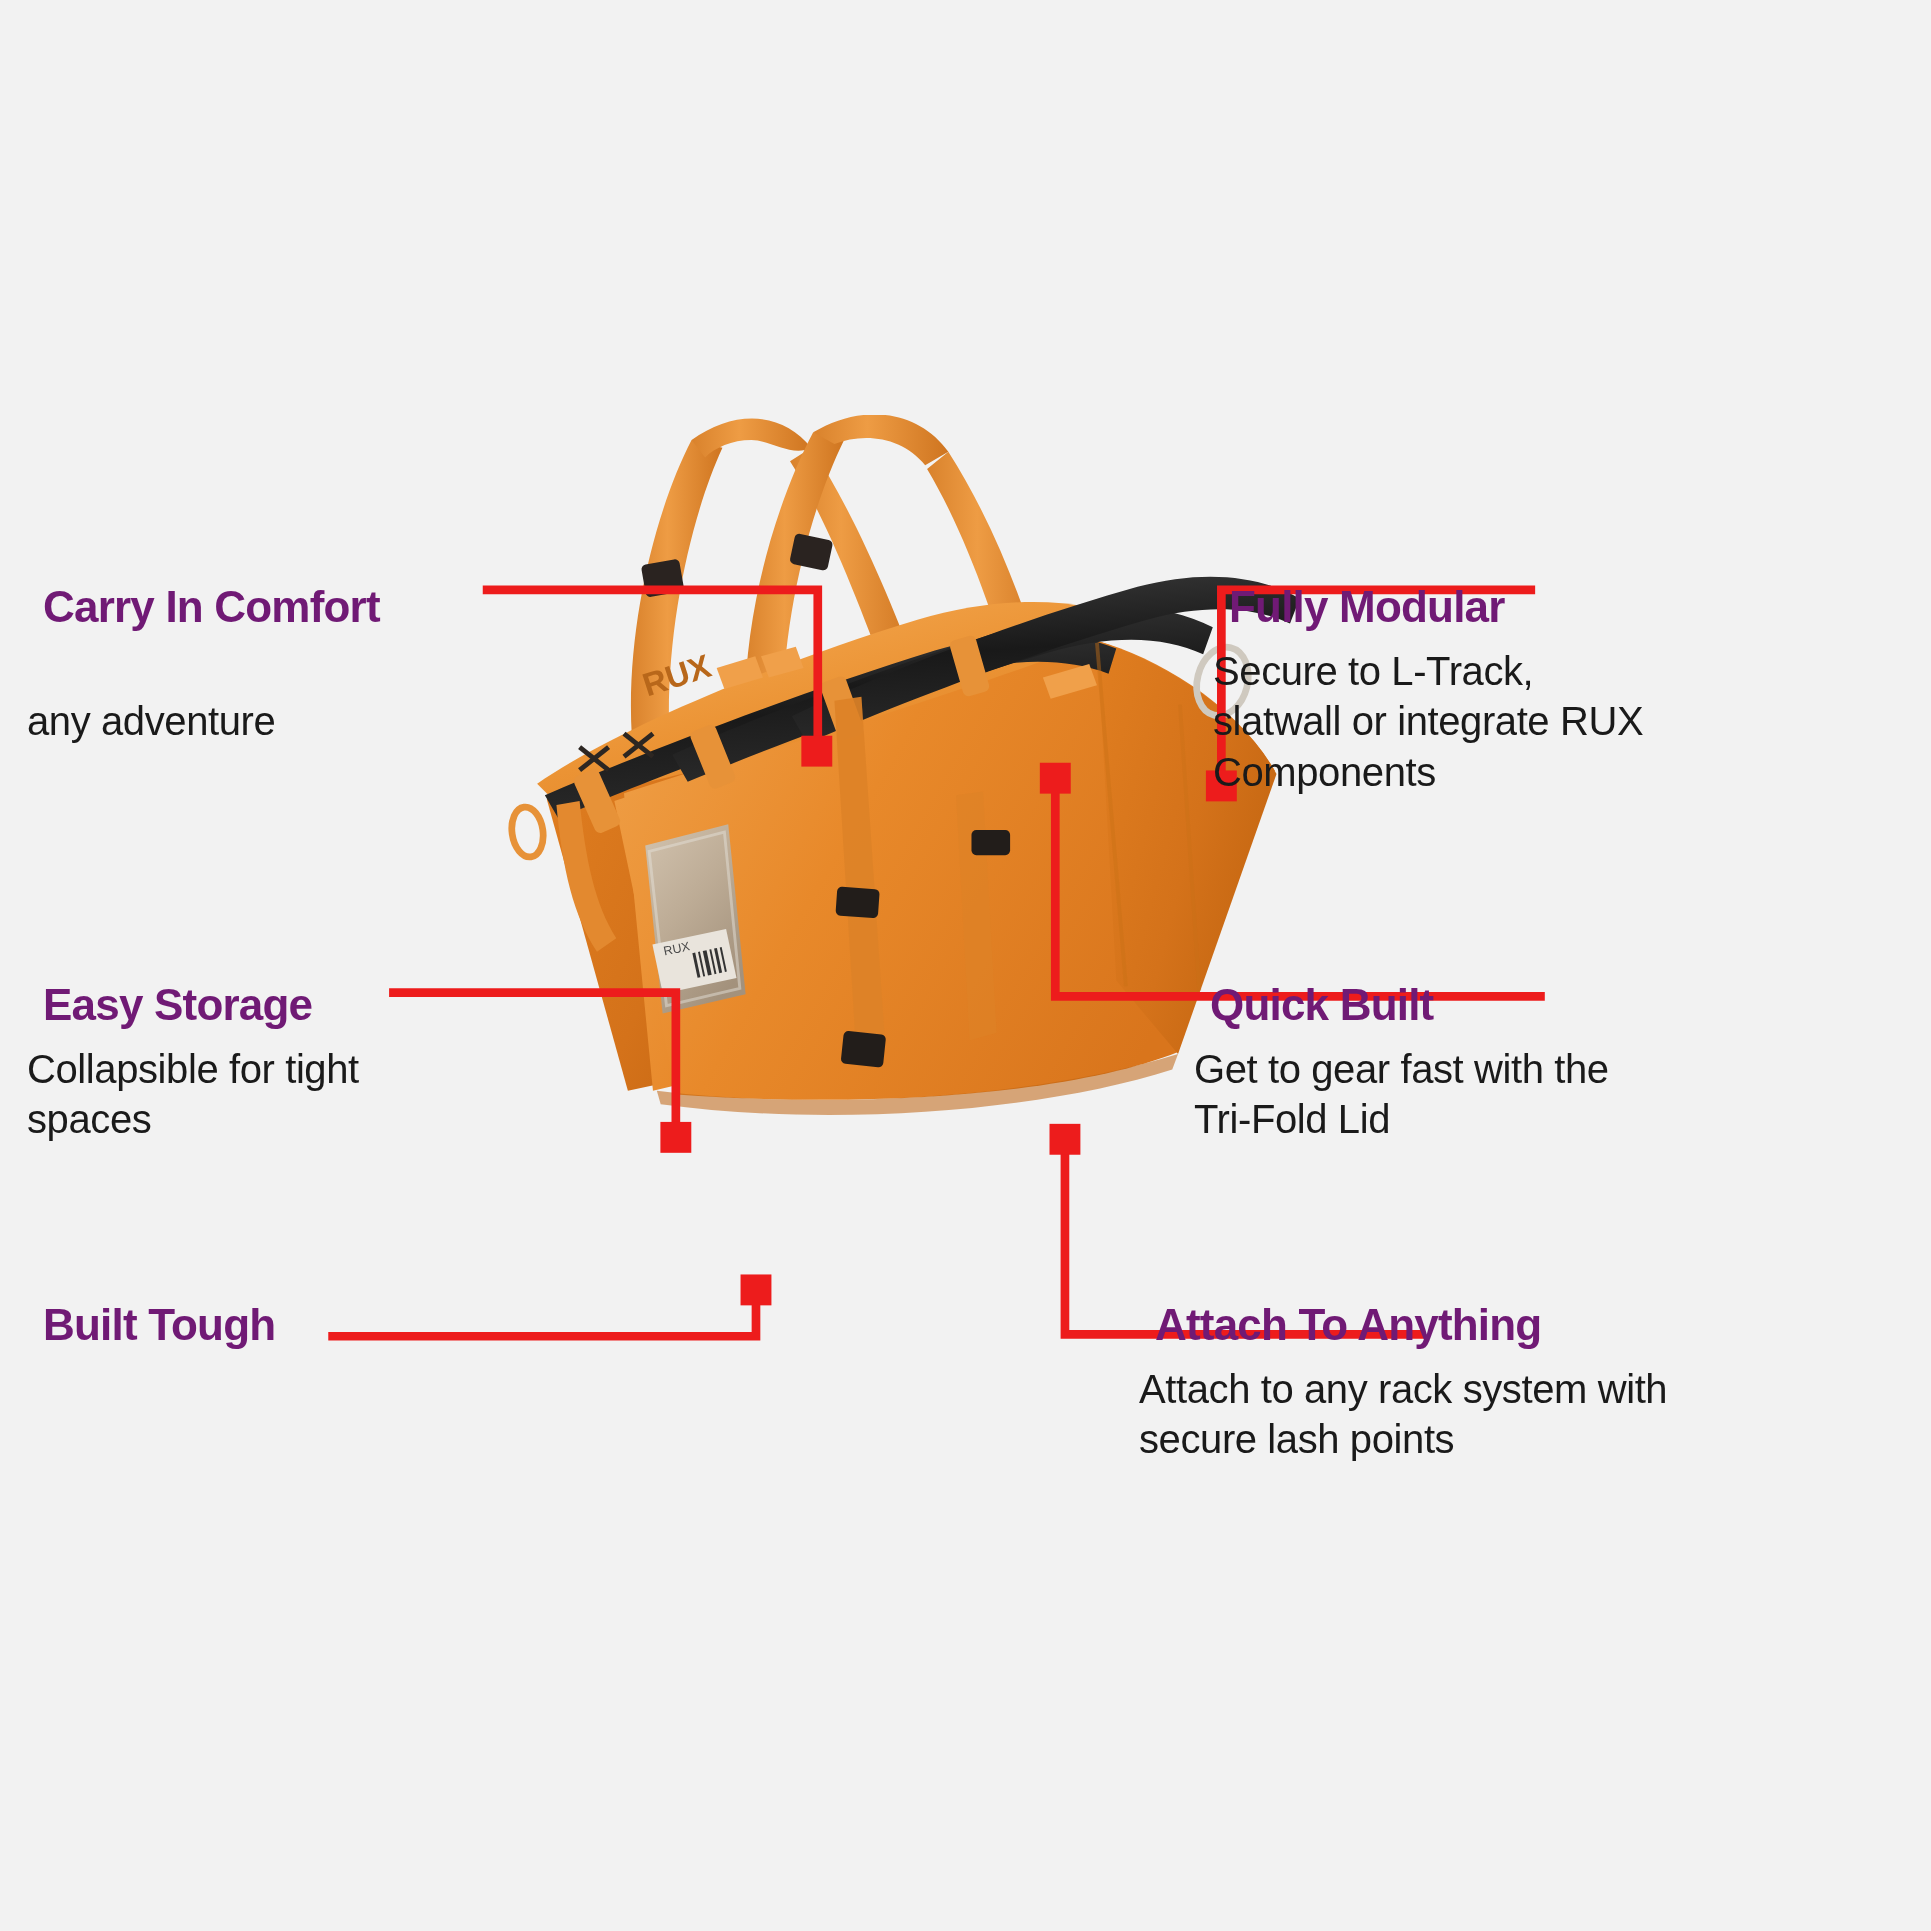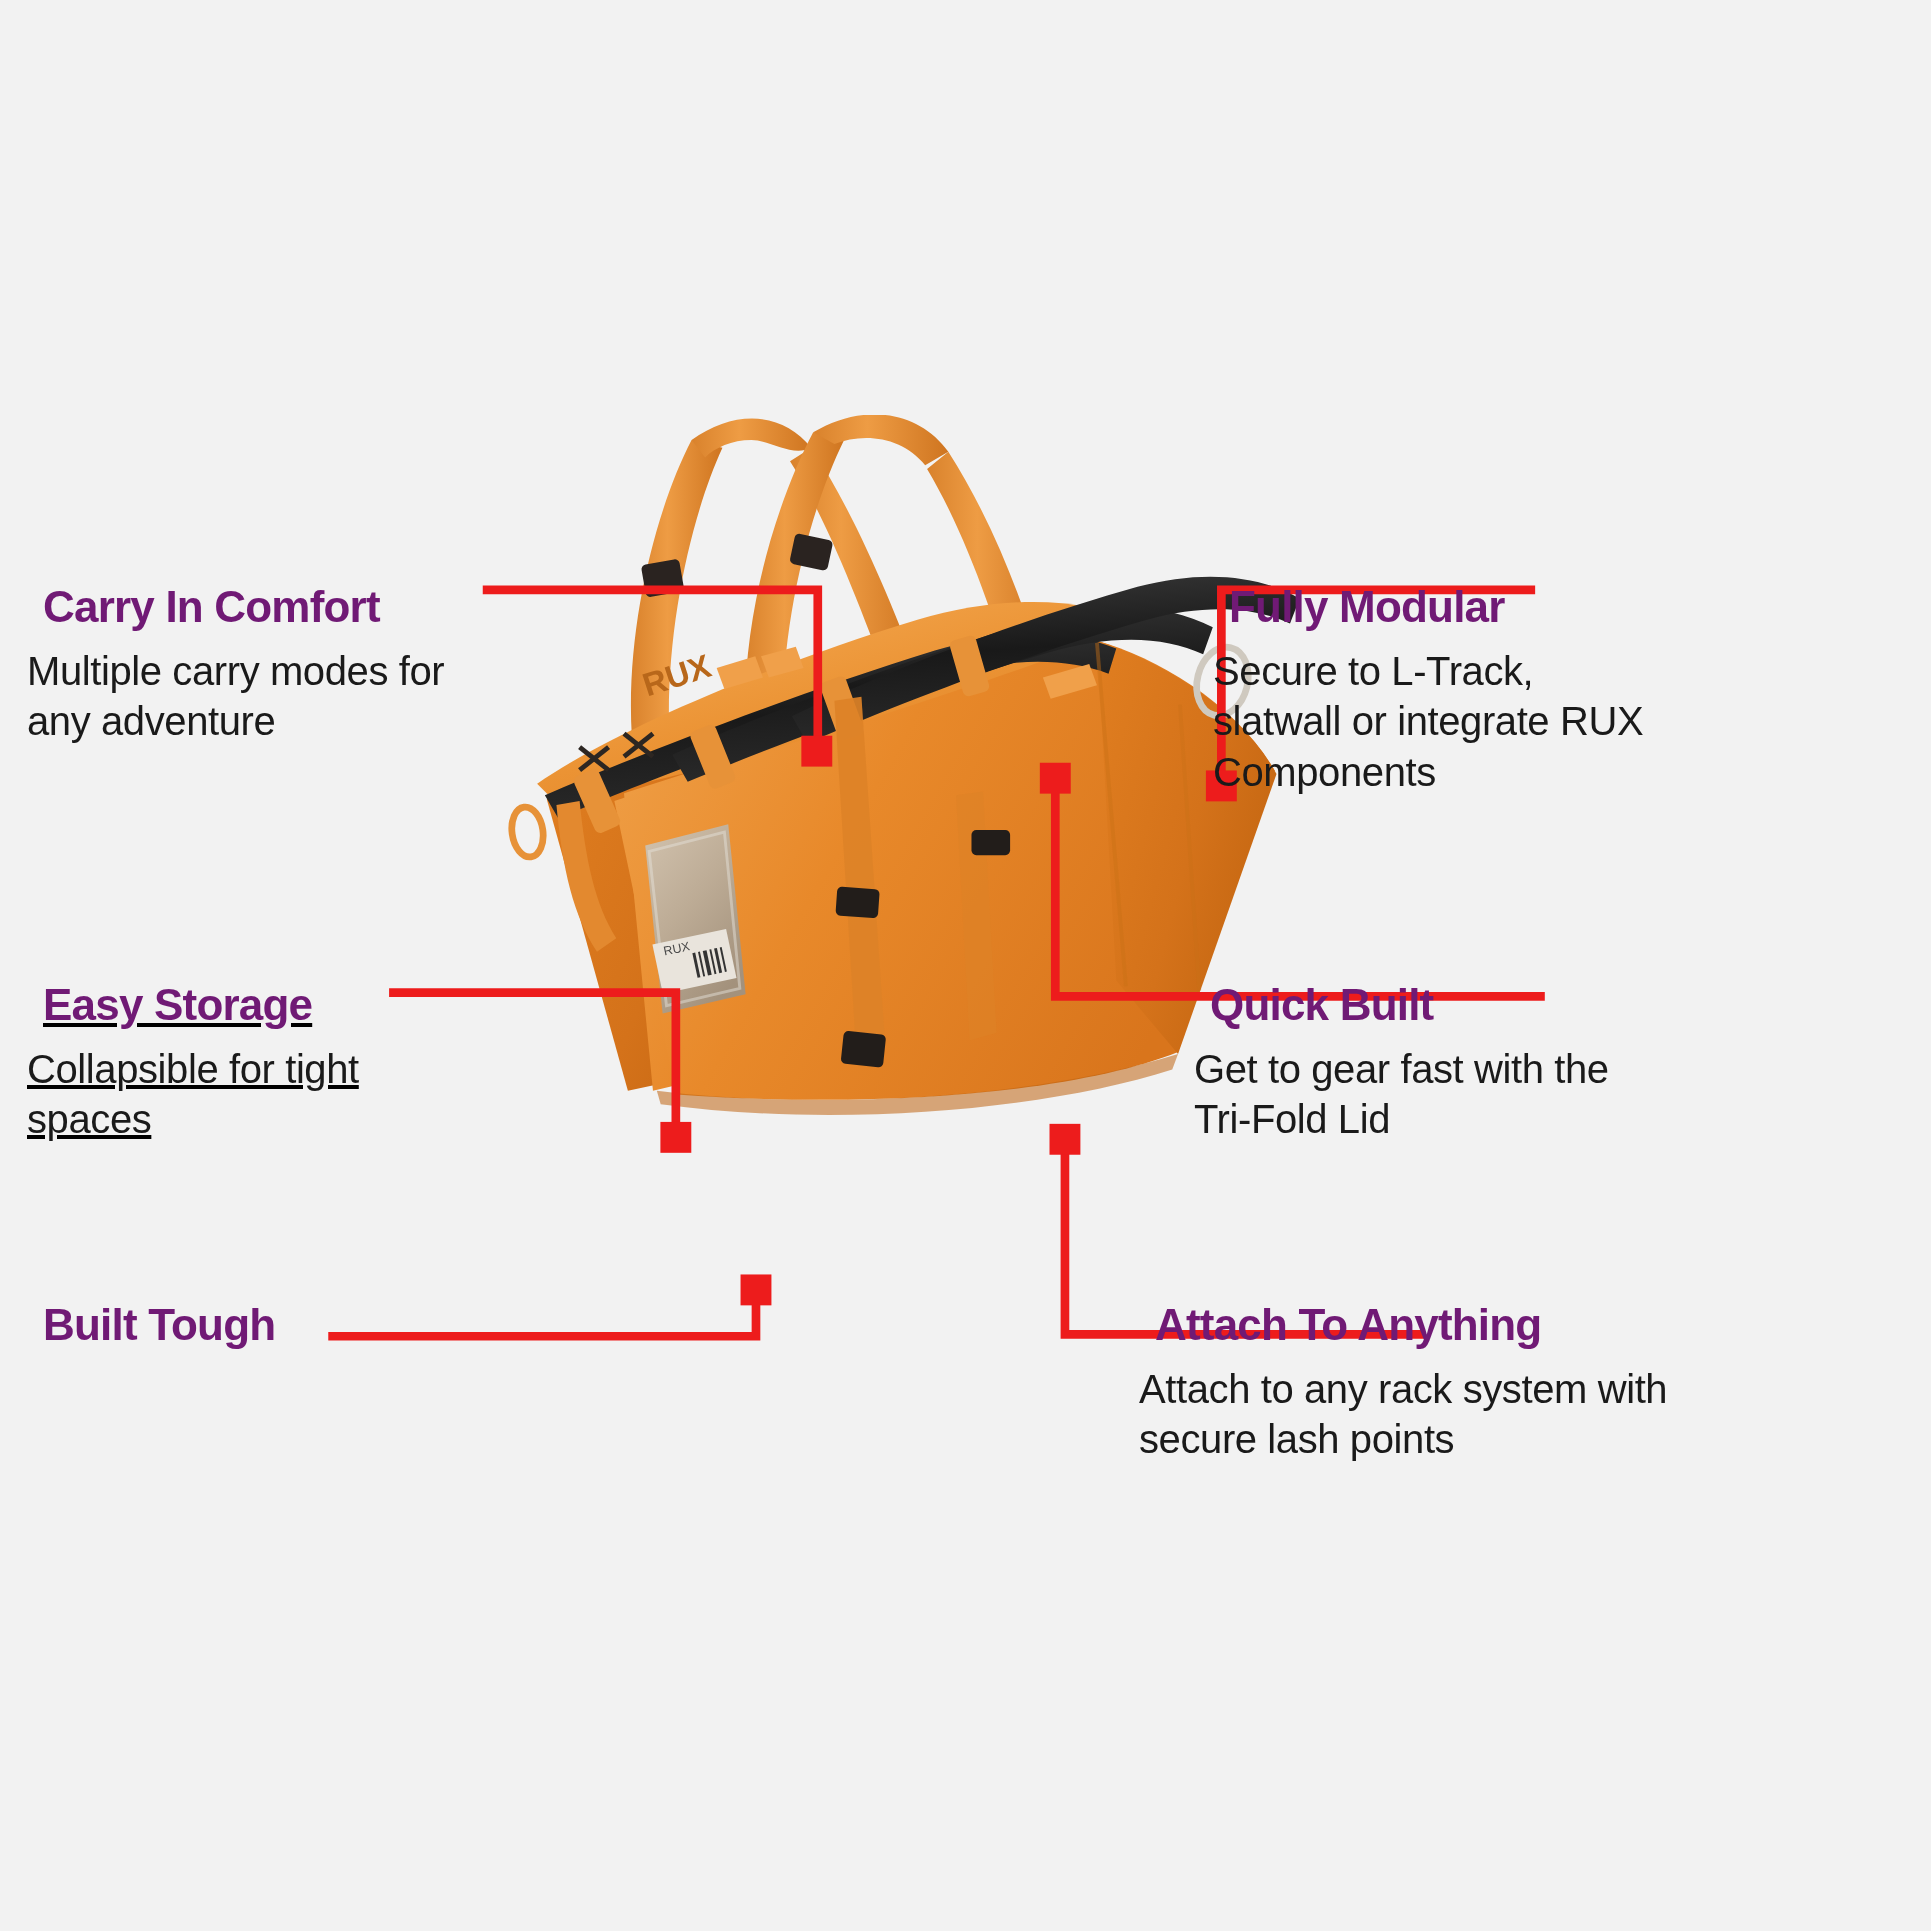--- a/index.html
+++ b/index.html
@@ -30,21 +30,21 @@
     line-height:1.26;
     color:#1a1a1a;
     letter-spacing:-0.4px;
     margin:5.8px 0 0 0;
   }
   .callout.left{text-align:left;}
   .callout.right{text-align:left;}
 
   .c-carry   {left:27px;  top:568px;  width:618px;}
   .c-modular {right:23px; top:568px;  width:695px;}
-  .c-storage {left:27px;  top:966px; width:599px;text-decoration:underline;}
+  .c-storage {left:27px;  top:966px; width:599px;}
   .c-quick   {right:23px; top:966px; width:714px;}
   .c-tough   {left:27px;  top:1286px; width:637px;}
   .c-attach  {right:39px; top:1286px; width:753px;}
 
   
   #leaders{position:absolute;left:0;top:0;width:1931px;height:1931px;pointer-events:none;}
 
   
   #product{position:absolute;left:502px;top:415px;width:966px;height:888px;}
 </style>
@@ -188,21 +188,21 @@
       <rect x="684" y="1162" width="32" height="32"></rect>
       <rect x="1077" y="790" width="32" height="32"></rect>
       <rect x="767" y="1320" width="32" height="32"></rect>
       <rect x="1087" y="1164" width="32" height="32"></rect>
     </g>
   </svg>
 
   <div class="callout left c-carry">
     <p class="title">Carry In Comfort</p>
     <p class="body">
-      <span>Multiple carry modes for</span><br>
+      <br>
       <span>any adventure</span>
     </p>
   </div>
 
   <div class="callout right c-modular">
     <p class="title">Fully Modular</p>
     <p class="body">
       <span>Secure to L-Track,</span><br>
       <span>slatwall or integrate RUX</span><br>
       <span>Components</span>

